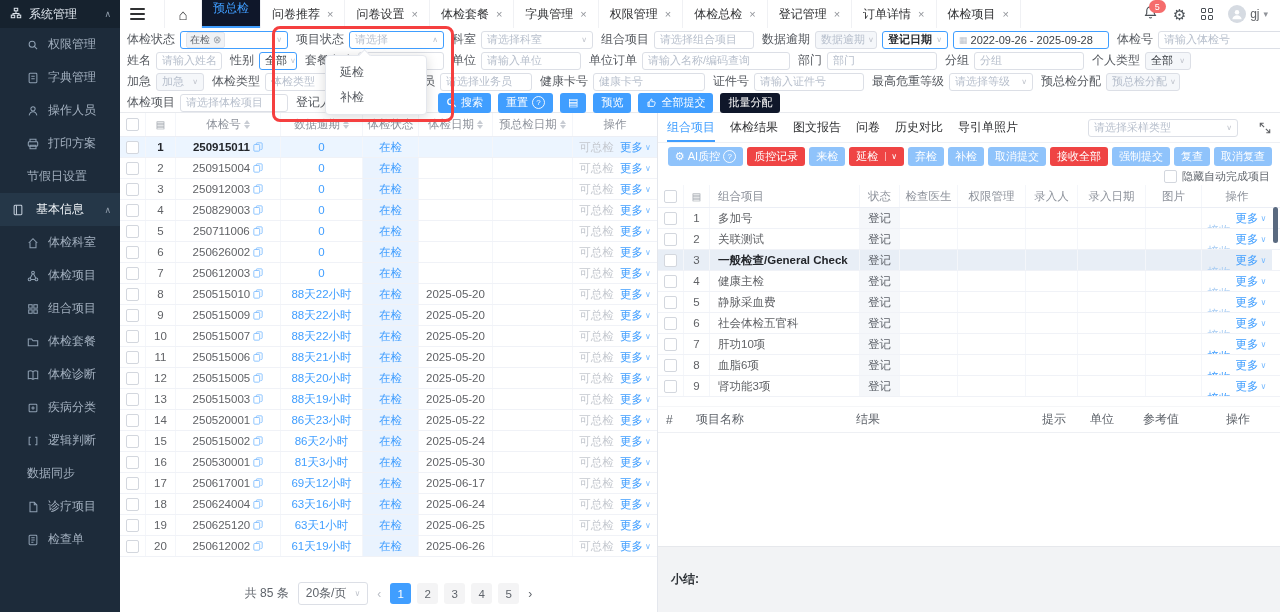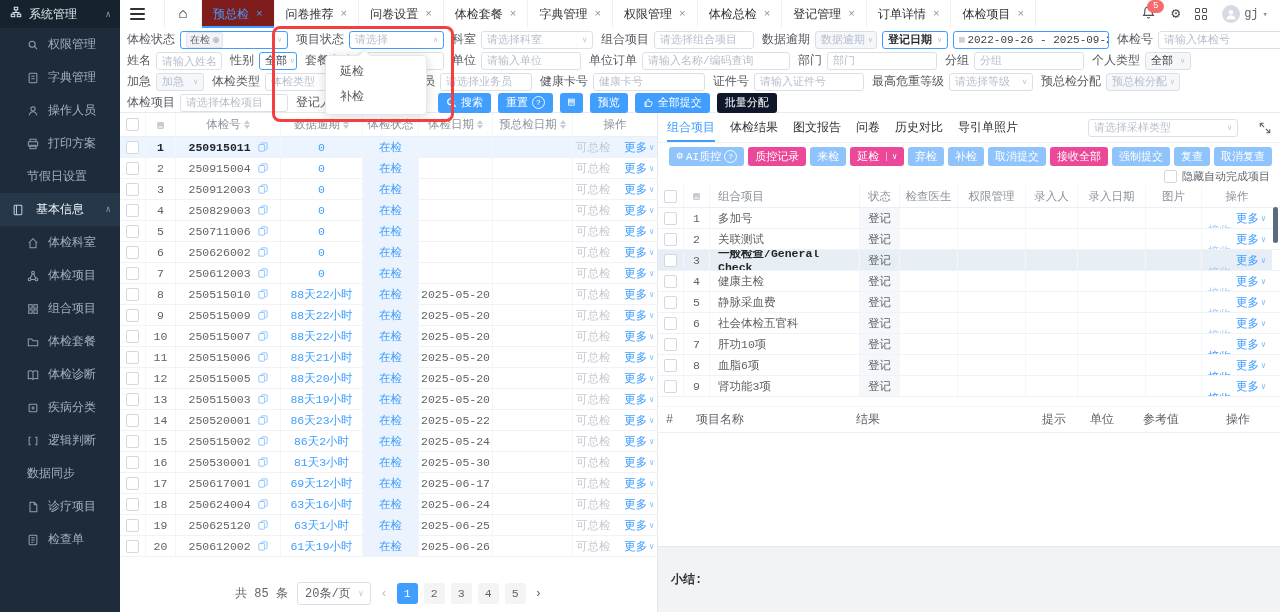--- a/index.html
+++ b/index.html
@@ -1,34 +1,34 @@
 <!DOCTYPE html>
 <html><head>
 <meta charset="utf-8">
 <style>
   html,body{margin:0;padding:0;background:#e9edf2;}
   .root{position:relative;width:1280px;height:612px;background:#fff;overflow:hidden;
-        font-family:Liberation Mono, monospace;font-size:12px;color:#606266;}
+        font-family:Liberation Sans, sans-serif;font-size:12px;color:#606266;}
   
   .sidebar{position:absolute;left:0;top:0;width:120px;height:612px;background:#1d2b3a;z-index:5;}
   .side-head{height:28px;display:flex;align-items:center;gap:7px;padding:0 10px;background:#16222e;color:#dfe6ee;position:relative;}
   .side-head .caret{position:absolute;right:9px;color:#8d9aa8;font-size:9px;}
   .side-item{height:33px;display:flex;align-items:center;gap:9px;padding-left:27px;color:#a3b0bf;cursor:pointer;position:relative;}
   .side-item .si{display:flex;color:#8fa0b2;}
   .side-item.section{padding-left:12px;background:#253748;color:#f0f4f8;gap:12px;}
   .side-item.section .si{color:#c2cdd9;}
   .side-item.section .caret{position:absolute;right:9px;color:#8d9aa8;font-size:9px;}
   
   .topbar{position:absolute;left:120px;top:0;right:0;height:28px;background:#fff;border-bottom:1px solid #e8eaee;display:flex;align-items:stretch;}
   .burger{width:34px;display:flex;flex-direction:column;justify-content:center;gap:3px;padding-left:10px;cursor:pointer;}
   .burger i{width:15px;height:2px;background:#303133;border-radius:1px;}
   .home-tab{width:36px;display:flex;align-items:center;justify-content:center;border-left:1px solid #f0f1f4;border-right:1px solid #f0f1f4;font-size:15px;color:#303133;cursor:pointer;}
   .tab{display:flex;align-items:center;gap:7px;padding:0 11px;border-right:1px solid #f0f1f4;color:#303133;cursor:pointer;white-space:nowrap;}
   .tab .x{color:#909399;font-size:11px;}
-  .tab.active{background:#7f1d1d;color:#409eff;box-shadow:inset 0 -2px 0 #409eff;}
+  .tab.active{background:#0f172a;color:#409eff;box-shadow:inset 0 -2px 0 #409eff;flex-direction:column;}
   .tab.active .x{color:#409eff;}
   .top-right{margin-left:auto;display:flex;align-items:center;gap:15px;padding-right:12px;}
   .bell{position:relative;display:flex;cursor:pointer;}
   .badge{position:absolute;top:-5px;right:-8px;background:#f56c6c;color:#fff;font-size:9px;min-width:13px;height:13px;border-radius:7px;display:flex;align-items:center;justify-content:center;padding:0 2px;}
   .gear{font-size:15px;color:#4a5056;cursor:pointer;line-height:1;}
   .gridicon{display:grid;grid-template-columns:5px 5px;grid-auto-rows:5px;gap:2px;cursor:pointer;}
   .gridicon i{border:1.3px solid #4a5056;border-radius:1px;}
   .avatar{width:18px;height:18px;border-radius:50%;background:#d6dbe2;display:flex;align-items:center;justify-content:center;overflow:hidden;}
   .userwrap{display:flex;align-items:center;gap:4px;cursor:pointer;color:#606266;}
   .ucaret{color:#909399;font-size:9px;}
@@ -80,21 +80,21 @@
   .pbtn.active{background:#409eff;color:#fff;}
   .parrow{color:#b9bdc5;cursor:pointer;}
   
   .right-panel{position:absolute;left:658px;top:112px;right:0;bottom:0;background:#fff;border-top:1px solid #e8eaee;box-sizing:border-box;}
   .rtabs{display:flex;align-items:center;height:29px;gap:15px;padding:0 9px;border-bottom:1px solid #eef0f4;}
   .rtab{color:#303133;cursor:pointer;height:100%;display:flex;align-items:center;white-space:nowrap;}
   .rtab.active{color:#409eff;box-shadow:inset 0 -2px 0 #409eff;}
   .sample-sel{margin-left:auto;width:150px;}
   .expand{display:flex;margin-left:6px;cursor:pointer;}
   .rtoolbar{display:flex;justify-content:flex-end;align-items:center;gap:4px;padding:4px 8px 2px 0;}
-  .rbtn{height:19px;border-radius:3px;background:#ec4899;color:#fff;display:flex;align-items:center;gap:3px;padding:0 7px;font-size:11px;cursor:pointer;white-space:nowrap;}
+  .rbtn{height:19px;border-radius:3px;background:#ef4444;color:#fff;display:flex;align-items:center;gap:3px;padding:0 7px;font-size:11px;cursor:pointer;white-space:nowrap;}
   .rbtn.soft{background:#8fc3fb;}
   .rbtn .split{border-left:1px solid rgba(255,255,255,.55);margin-left:4px;padding-left:5px;font-size:8px;}
   .hide-row{display:flex;justify-content:flex-end;align-items:center;gap:5px;height:17px;padding-right:10px;color:#5f646b;font-size:11px;}
   .rt-row{display:grid;grid-template-columns:26px 26px 150px 40px 58px 68px 52px 68px 56px 70px;align-items:center;height:20px;border-bottom:1px solid #f0f2f7;}
   .rt-row.hdr{height:22px;color:#8d929b;border-bottom:1px solid #ebeef5;}
   .rt-row>div{height:100%;display:flex;align-items:center;border-right:1px solid #f4f6fa;overflow:hidden;font-size:11.5px;justify-content:center;}
   .rt-row>div:last-child{border-right:none;}
   .rt-row .namecell{justify-content:flex-start;padding-left:8px;}
   .rt-row .statecell{background:#f5f7fa;color:#5f646b;}
   .rt-row.sel>div{background:#e8eef6;}
@@ -380,21 +380,21 @@
           <span style="color: rgb(192, 196, 204); font-size: 9px;">▦</span>
           <span class="val">2022-09-26 - 2025-09-28</span>
         </span>
         <span class="flabel">体检号</span>
         <span class="fctl" style="width: 132px;">
           <span class="ph">请输入体检号</span>
         </span>
       </div>
       <div class="frow">
         <span class="flabel">姓名</span>
-        <span class="fctl" style="width: 66px; align-items: flex-end;">
+        <span class="fctl" style="width: 66px;">
           <span class="ph">请输入姓名</span>
         </span>
         <span class="flabel">性别</span>
         <span class="fctl accent" style="width: 38px;">
           <span class="val">全部</span>
           <span class="chev">∨</span>
         </span>
         <span class="flabel">套餐名称</span>
         <span class="fctl" style="width: 86px;">
           <span class="ph">套餐名称</span>

